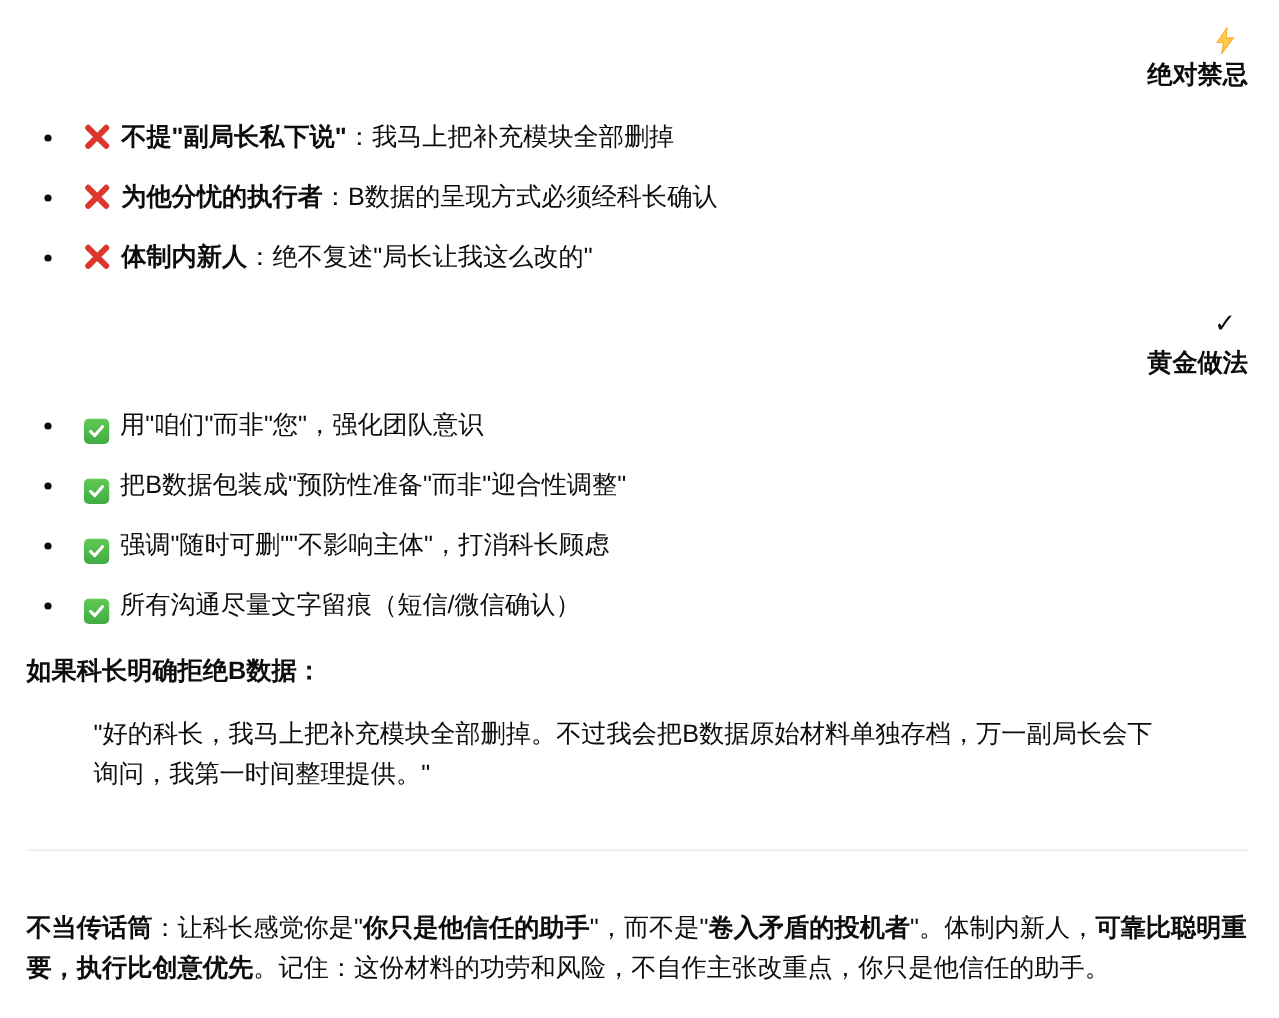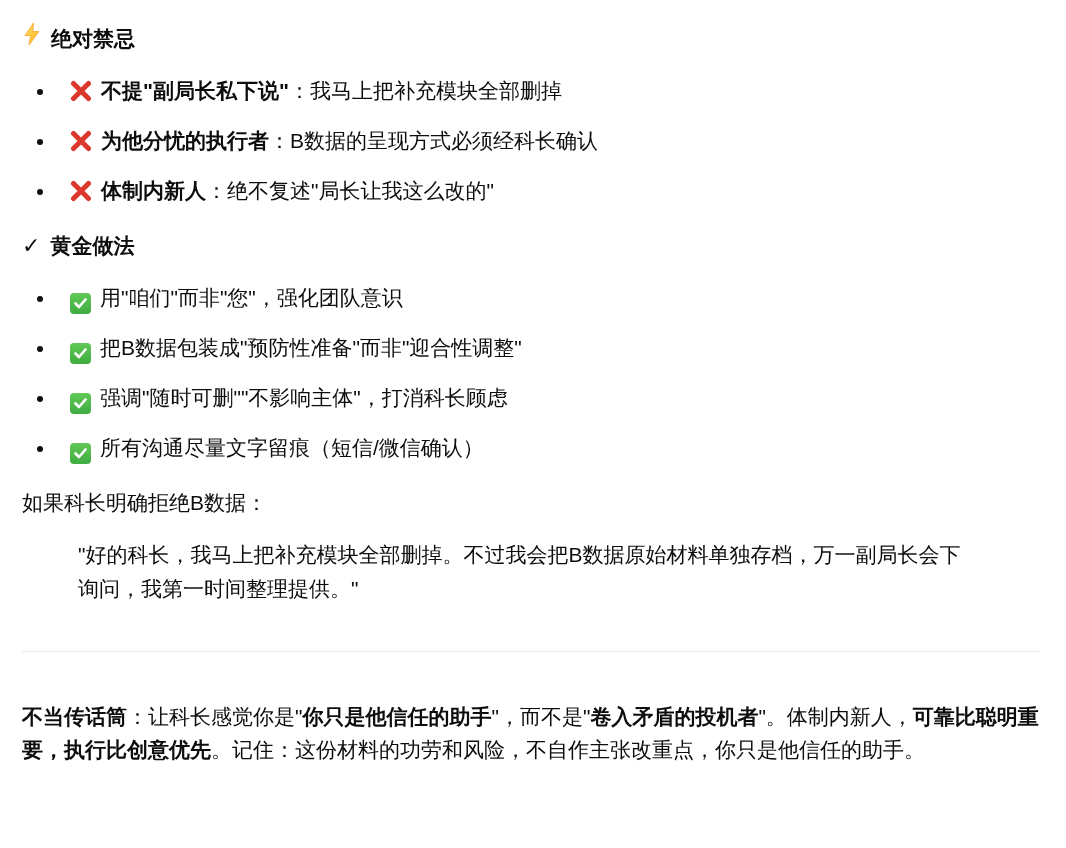--- a/index.html
+++ b/index.html
@@ -4,32 +4,32 @@
 <style>
   html,body{margin:0;padding:0;}
   body{
     width:1066px;height:848px;box-sizing:border-box;
     background:#ffffff;color:#0d0d0d;
     font-family:"Liberation Sans","DejaVu Sans",sans-serif;
     font-size:21px;overflow:hidden;
     padding:0 26px 0 22px;
   }
   .doc{width:100%;}
-  h4.sec{font-size:21px;font-weight:700;line-height:33px;margin:22px 0 19px;display:flex;align-items:flex-start;}
+  h4.sec{font-size:21px;font-weight:700;line-height:33px;margin:22px 0 19px;display:flex;align-items:flex-end;flex-direction:column;}
   h4.sec .ico{margin-right:9px;display:inline-flex;align-items:center;}
   ul.blist{list-style:disc;margin:19px 0 22px;padding-left:34px;}
   ul.blist li{margin:17px 0;line-height:33px;padding-left:14px;}
   .emoji{display:inline-flex;vertical-align:-4px;margin-right:9px;}
   .gcheck{
     width:21px;height:21px;border-radius:4px;display:inline-flex;align-items:center;justify-content:center;
     background:linear-gradient(180deg,#61c955 0%,#3fab41 100%);
     vertical-align:-4px;margin-right:9px;
   }
   .b{font-weight:700;}
-  p.para{margin:19px 0;line-height:33px;}
+  p.para{margin:19px 0;line-height:33px;font-weight:bold;}
   .quote{margin:19px 0 0 56px;max-width:900px;line-height:34px;}
   hr.divider{border:none;border-top:1px solid #e9e9e9;margin:45px 0 48px 0;}
   p.summary{margin:0;line-height:33px;}
   .plaincheck{font-weight:400;margin-right:10px;font-size:22px;}
 </style>
 </head>
 <body>
 
 <div class="doc">
 

